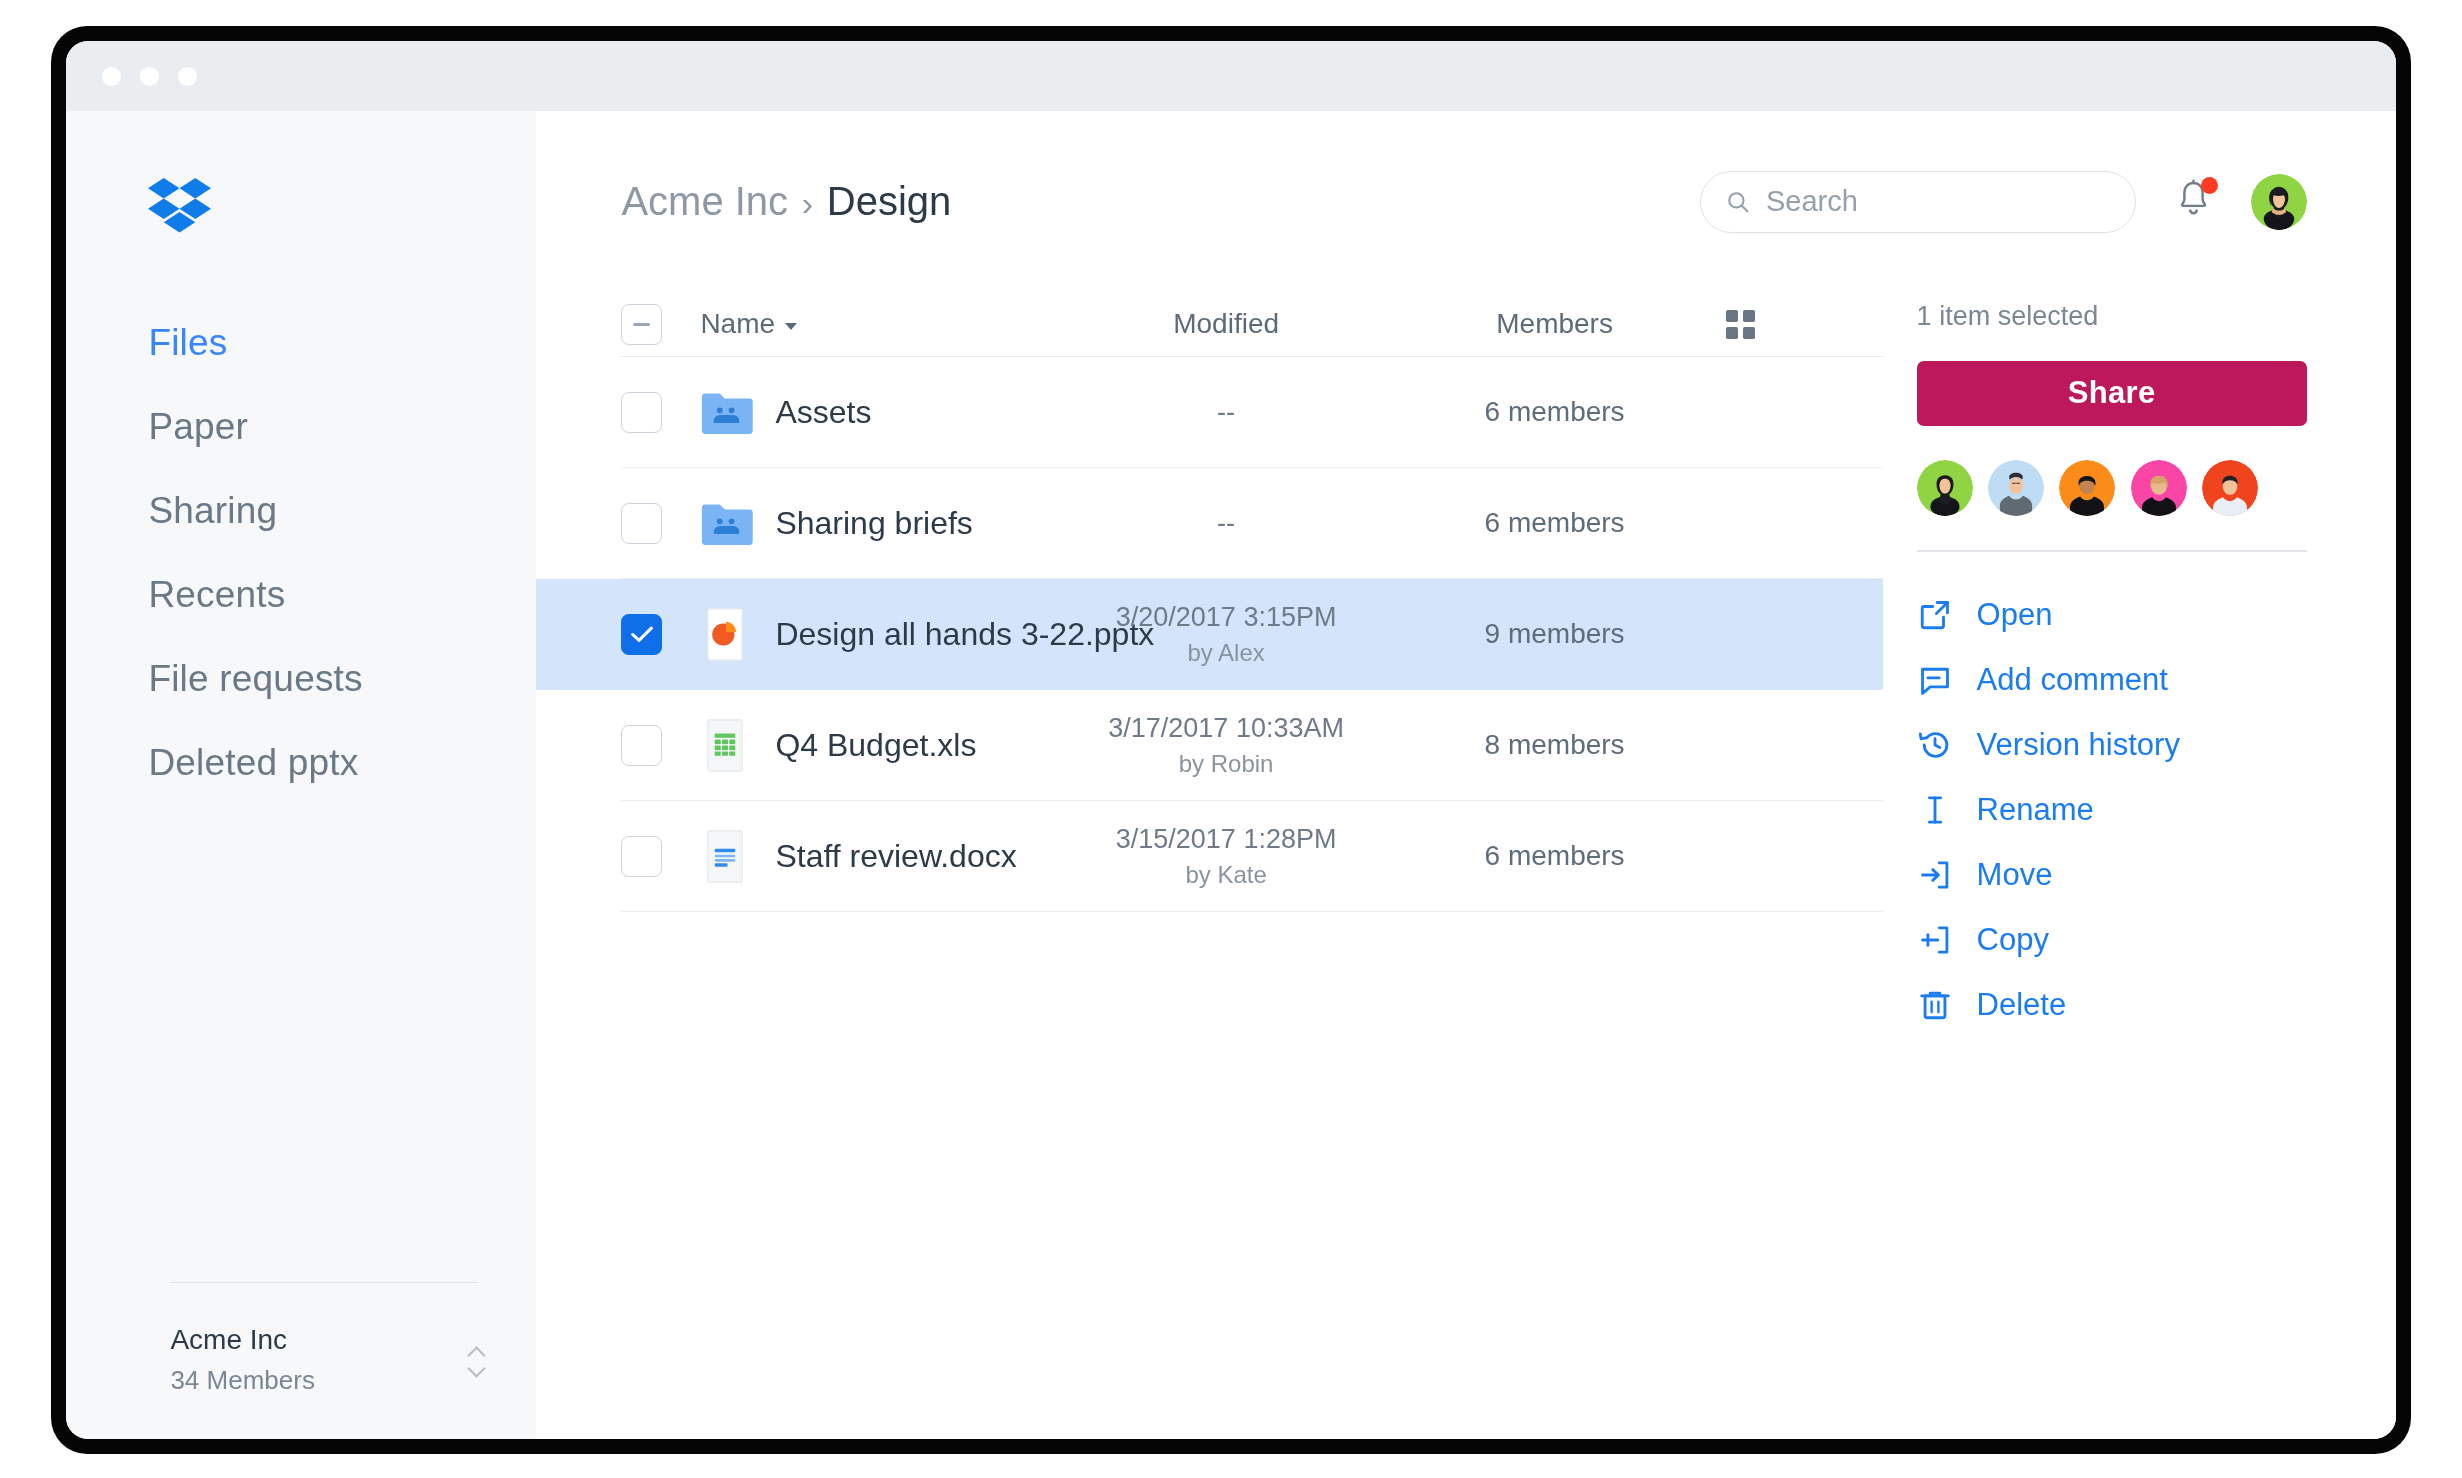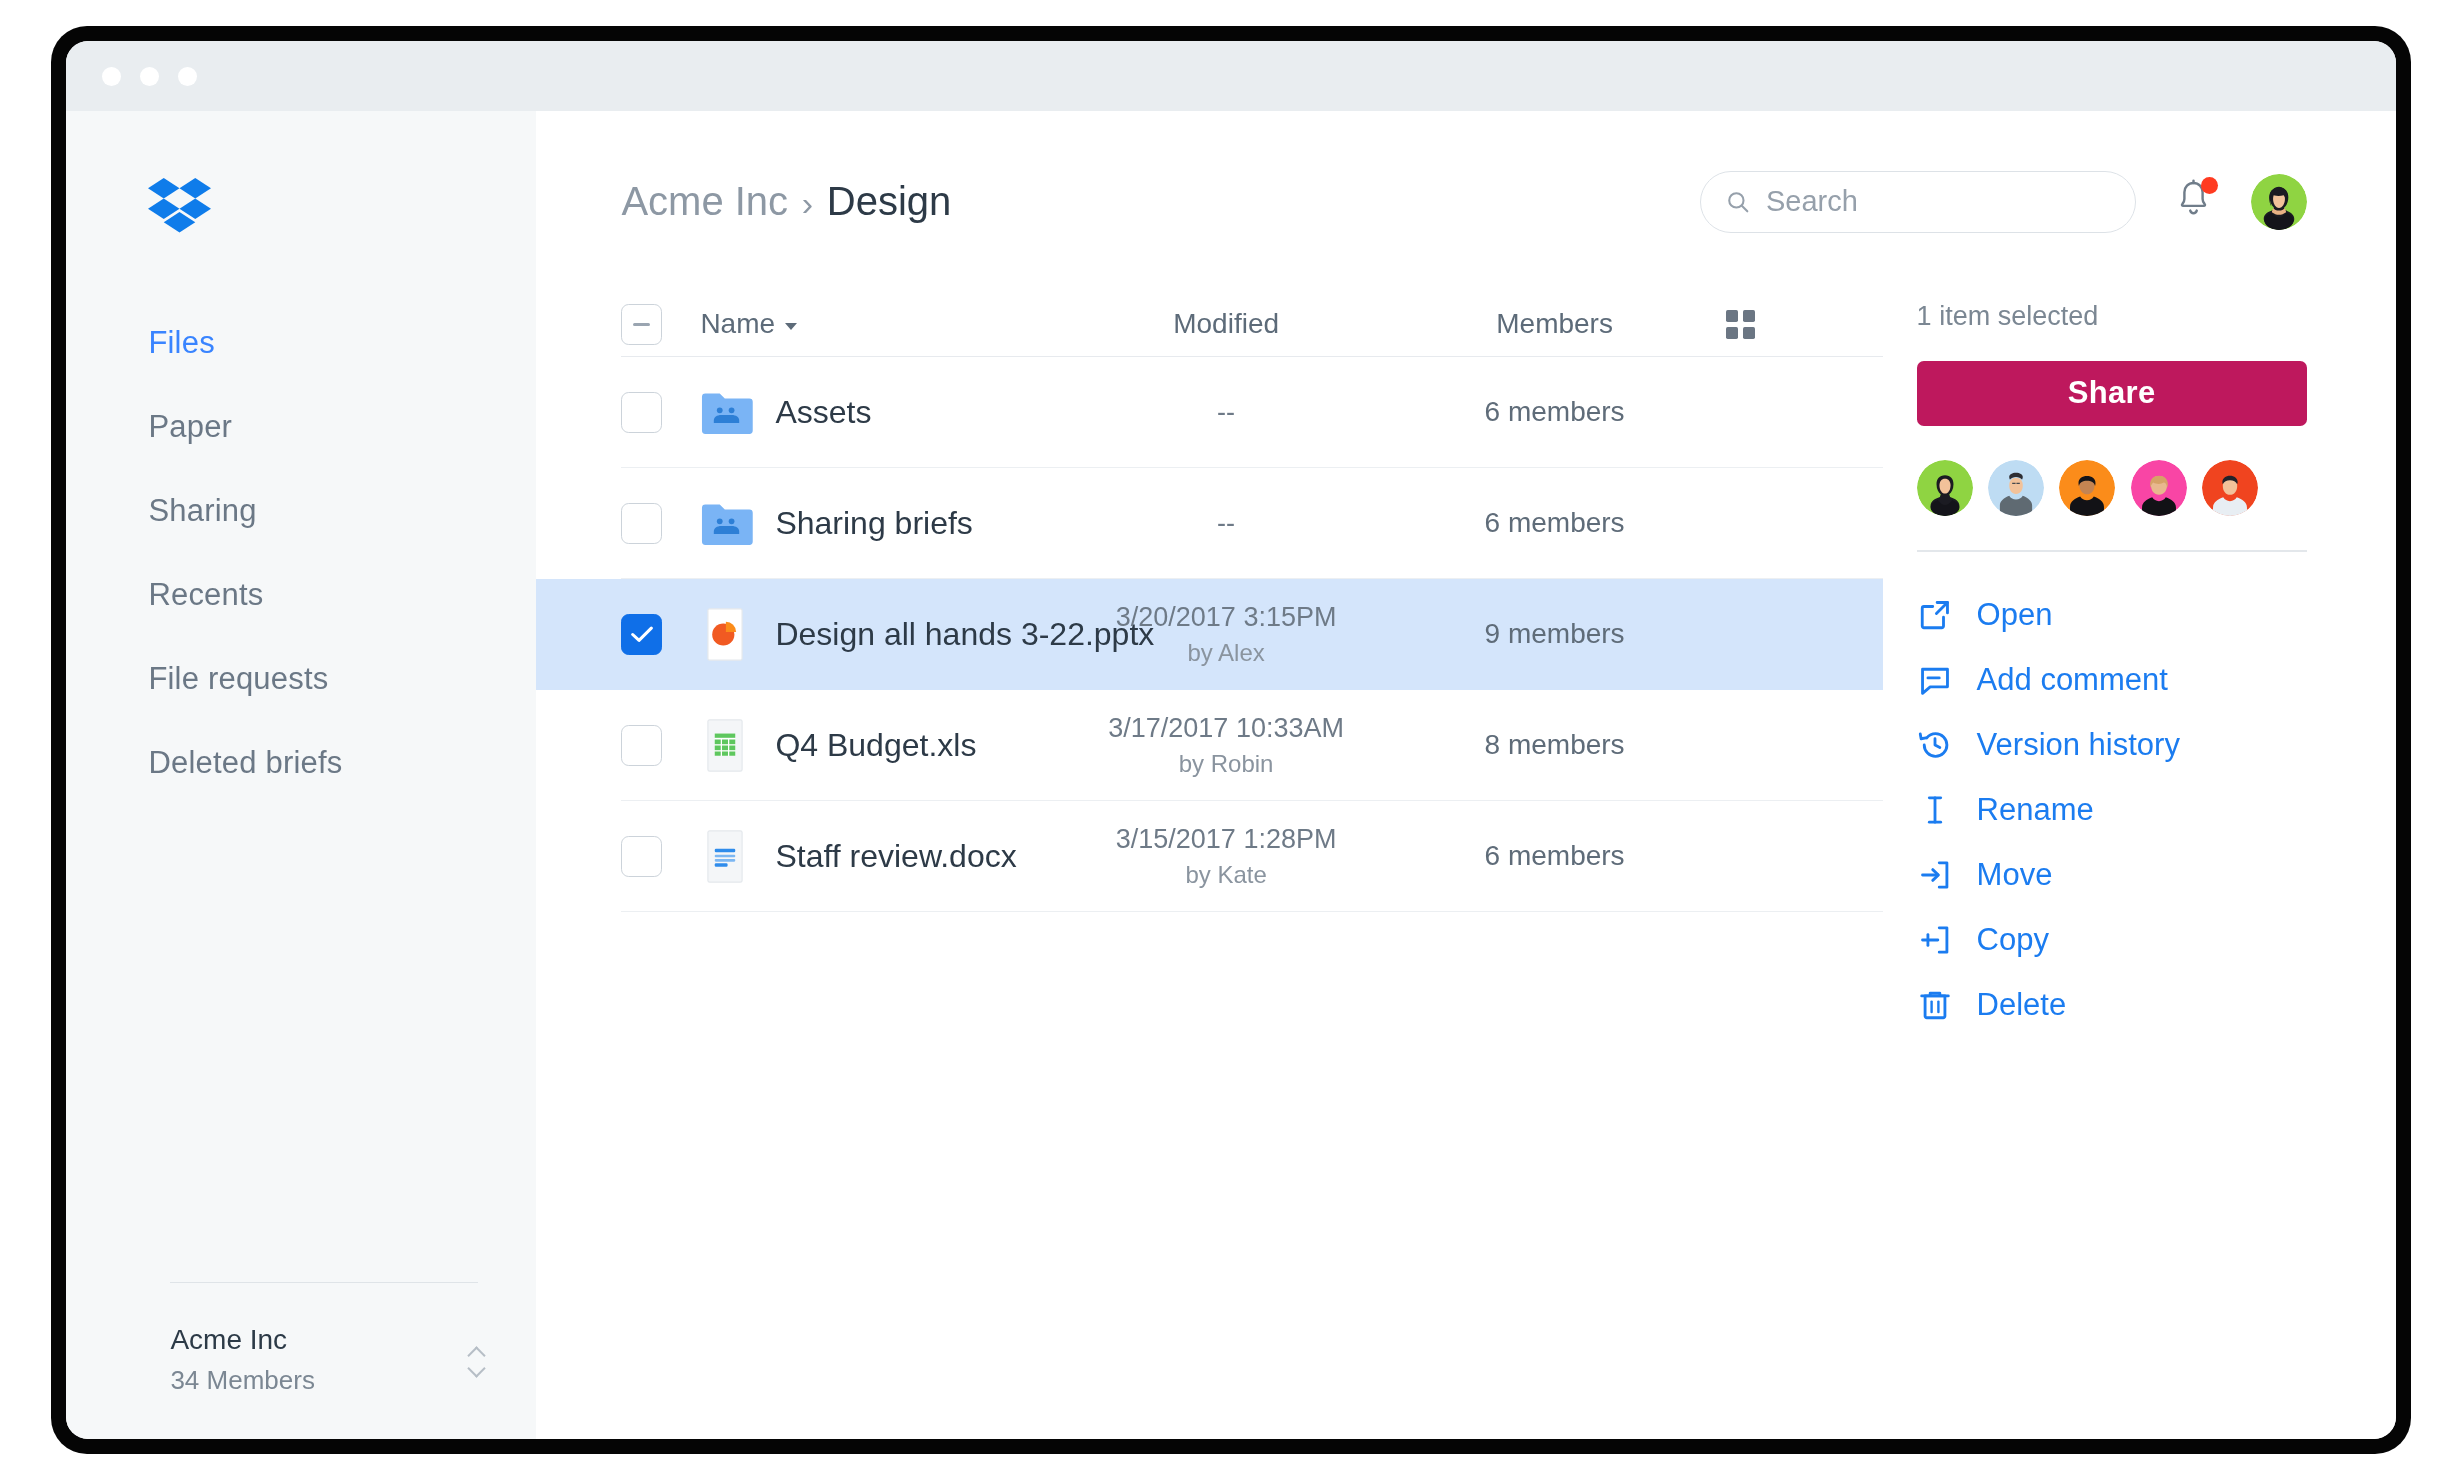--- a/index.html
+++ b/index.html
@@ -48,21 +48,21 @@
     width: 470px;
     background: #f6f8f9;
     flex: 0 0 470px;
     display: flex;
     flex-direction: column;
     position: relative;
   }
   #logo { margin: 67px 0 0 82px; }
   #nav { margin-top: 62px; }
   .nav-item {
-    font-size: 31px;
+    font-size: 37px;
     color: #6b7886;
     padding: 0 0 0 82px;
     height: 84px;
     display: flex;
     align-items: center;
     cursor: pointer;
     letter-spacing: 0.2px;
   }
   .nav-item.active { color: #3984ff; }
 
@@ -258,21 +258,21 @@
           <div class="nav-item">
             <span>Sharing</span>
           </div>
           <div class="nav-item">
             <span>Recents</span>
           </div>
           <div class="nav-item">
             <span>File requests</span>
           </div>
           <div class="nav-item">
-            <span>Deleted briefs</span>
+            <span>Deleted pptx</span>
           </div>
         </div>
 
         <div id="team-wrap">
           <div id="team-divider"></div>
           <div id="team">
             <div id="team-text">
               <div id="team-name">Acme Inc</div>
               <div id="team-members">34 Members</div>
             </div>

